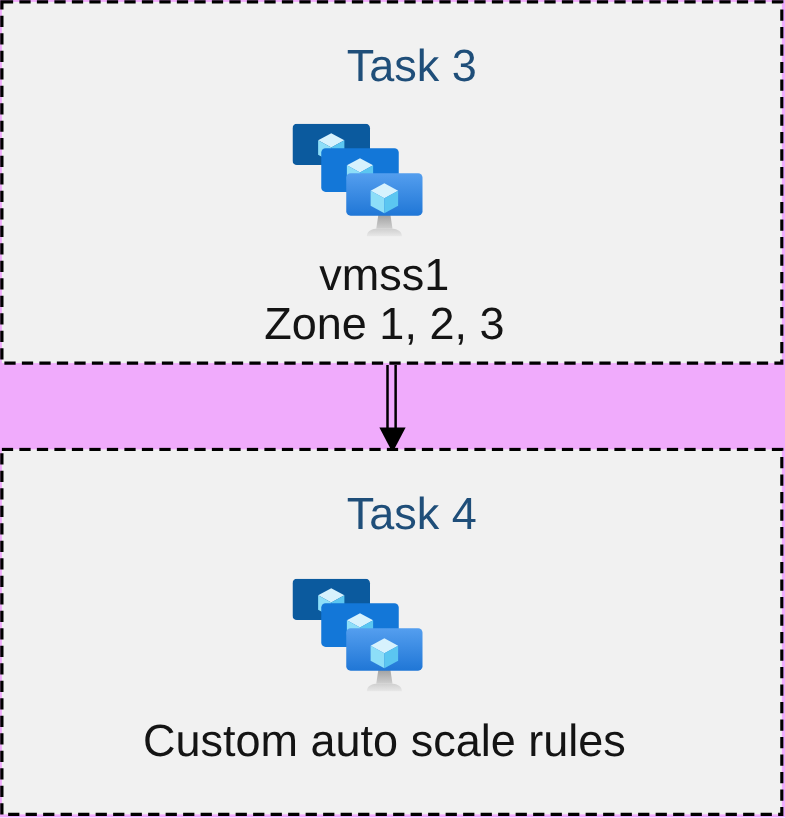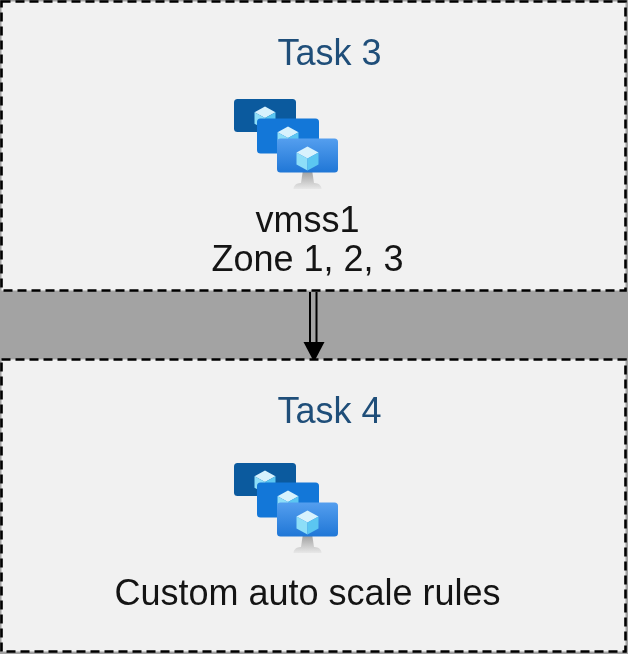--- a/index.html
+++ b/index.html
@@ -1,20 +1,20 @@
 <!DOCTYPE html>
 <html><head>
 <meta charset="utf-8">
 <style>
   html, body { margin: 0; padding: 0; background: #ffffff; }
   .canvas {
     position: relative;
     width: 628px;
     height: 654px;
-    background: #a3a3a3;
+    background: #f0abfc;
     font-family: "Liberation Sans", "DejaVu Sans", sans-serif;
     overflow: hidden;
   }
   .task-box {
     position: absolute;
     left: 0;
     width: 627px;
   }
   .task-box--t3 { top: 0;    height: 292px; }
   .task-box--t4 { top: 358px; height: 295px; text-decoration: underline; }

